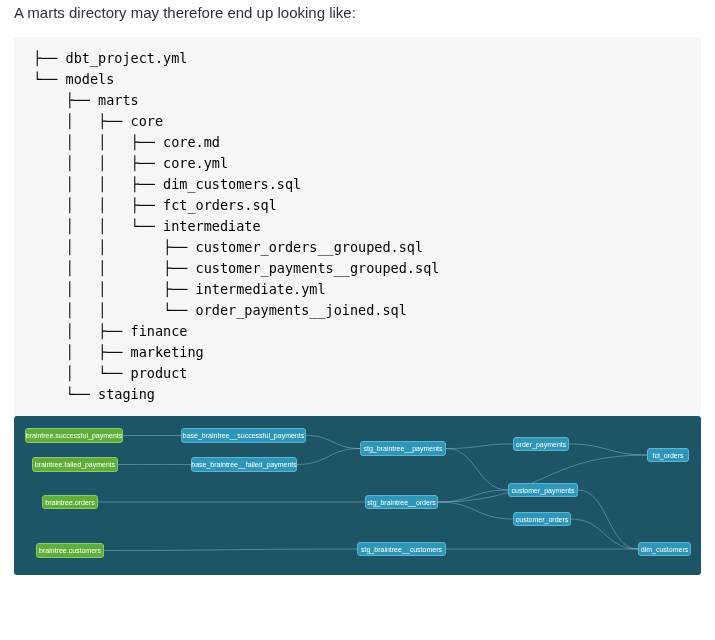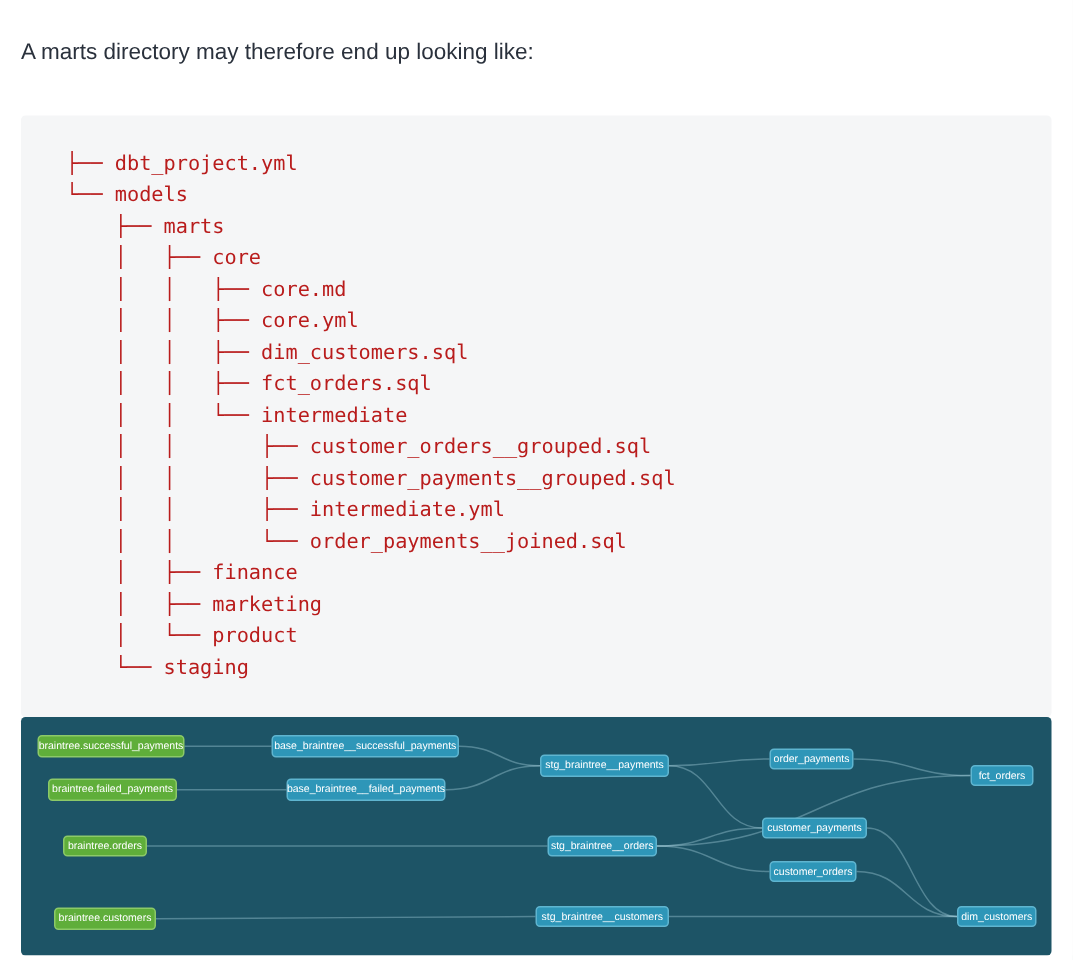--- a/index.html
+++ b/index.html
@@ -13,34 +13,34 @@
     box-sizing: border-box;
     padding: 0 14px;
     font-family: "Liberation Sans", sans-serif;
   }
   .para {
     font-size: 15px;
     line-height: 21px;
     color: #2a313c;
     margin: 0;
   }
-  .para-intro { padding-top: 24px; margin-bottom: 32px; }
+  .para-intro { padding-top: 2px; margin-bottom: 14px; }
   .para-dag   { margin-top: 20px; margin-bottom: 9px; }
   .code-block {
     background: #f5f6f7;
     border-radius: 3px;
     padding: 7px 15px;
     overflow: hidden;
   }
   .code-block pre {
-    margin: 15px;
+    margin: 4px;
     font-family: "DejaVu Sans Mono", monospace;
     font-size: 13.5px;
     line-height: 21px;
-    color: #b91c1c;
+    color: #000000;
     white-space: pre;
   }
   .dag-canvas {
     position: relative;
     width: 687px;
     height: 159px;
     border-radius: 3px;
     overflow: hidden;
   }
   .dag-canvas svg { position: absolute; left: 0; top: 0; }

